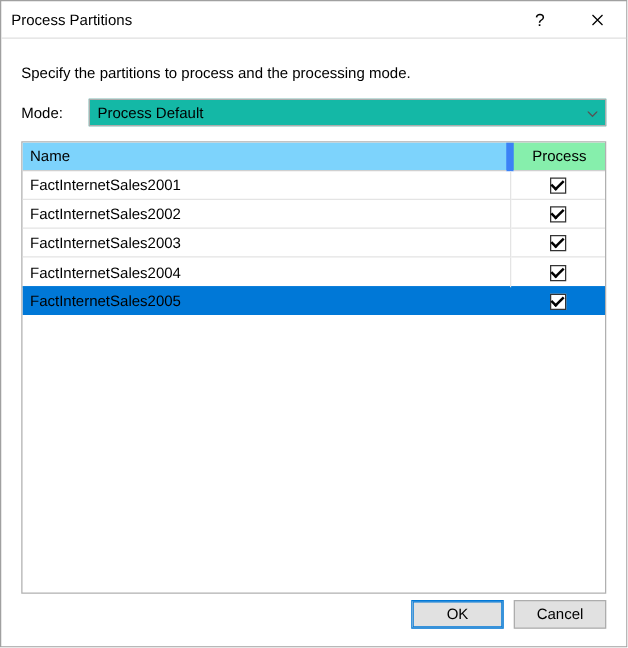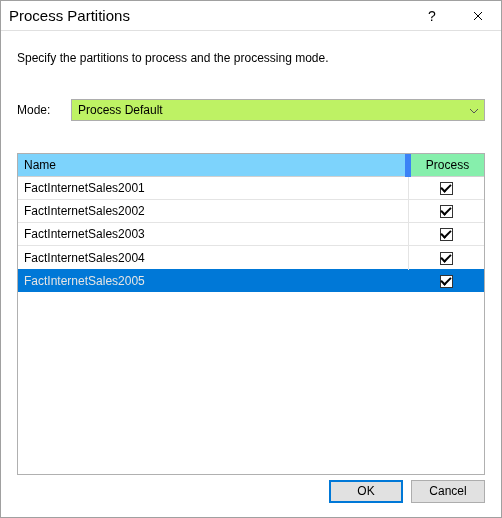--- a/index.html
+++ b/index.html
@@ -20,53 +20,52 @@
   }
   .titlebar {
     height: 30px;
     display: flex;
     align-items: center;
     padding-left: 8px;
     border-bottom: 1px solid #e0e0e0;
   }
   .titlebar-title {
     flex: 1;
-    font-size: 15px;
+    font-size: 12px;
   }
   .titlebar-btn {
     width: 46px;
     height: 30px;
     display: flex;
     align-items: center;
     justify-content: center;
     font-size: 14px;
     font-family: Arial, sans-serif;
     color: #000;
   }
   .content {
     flex: 1;
     padding: 14px 16px 0 16px;
     display: flex;
     flex-direction: column;
-    gap: 20px;
   }
   .instruction { margin: 6px 0 14px 0; }
   .mode-row {
     display: flex;
     align-items: center;
     gap: 10px;
     margin-bottom: 12px;
     justify-content: center;
   }
   .mode-label { width: 44px; }
   .mode-select {
     flex: 1;
     height: 22px;
     border: 1px solid #adadad;
-    background: #bef264;
+    background: #14b8a6;
     display: flex;
     align-items: center;
     padding: 0 6px;
     position: relative;
   }
   .mode-select .arrow {
     position: absolute;
     right: 6px;
     top: 50%;
     transform: translateY(-50%);
@@ -103,21 +102,21 @@
     border-top: 1px solid #e4e4e4;
     border-right: 1px solid #e4e4e4;
     height: 21px;
   }
   td.check-cell {
     text-align: center;
     border-right: none;
   }
   tr.selected td {
     background: #0078d7;
-    color: #e5e5e5;
+    color: #000000;
     border-top-color: #0078d7;
     border-right-color: #0078d7;
   }
   tr.selected td.check-cell .chk { background:#fff; }
   .chk {
     display: inline-block;
     width: 13px;
     height: 13px;
     border: 1px solid #333;
     background: #fff;

